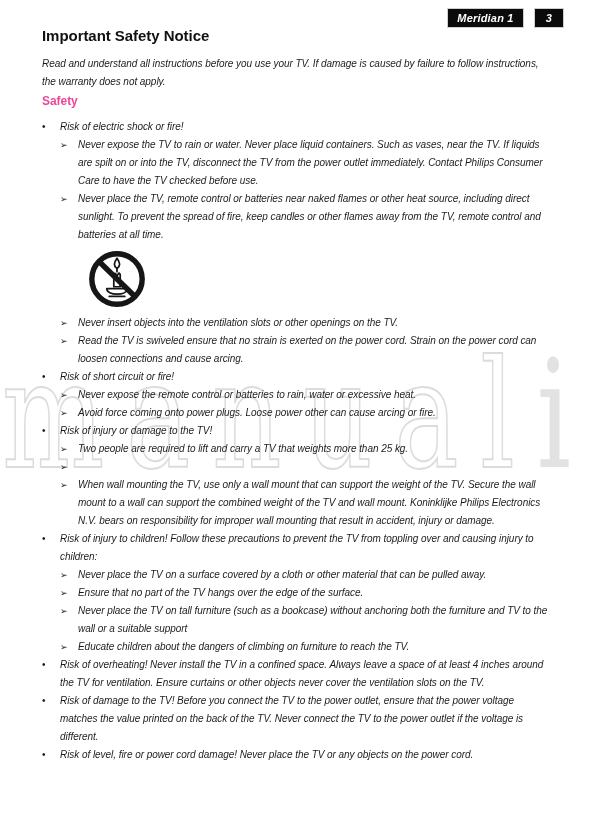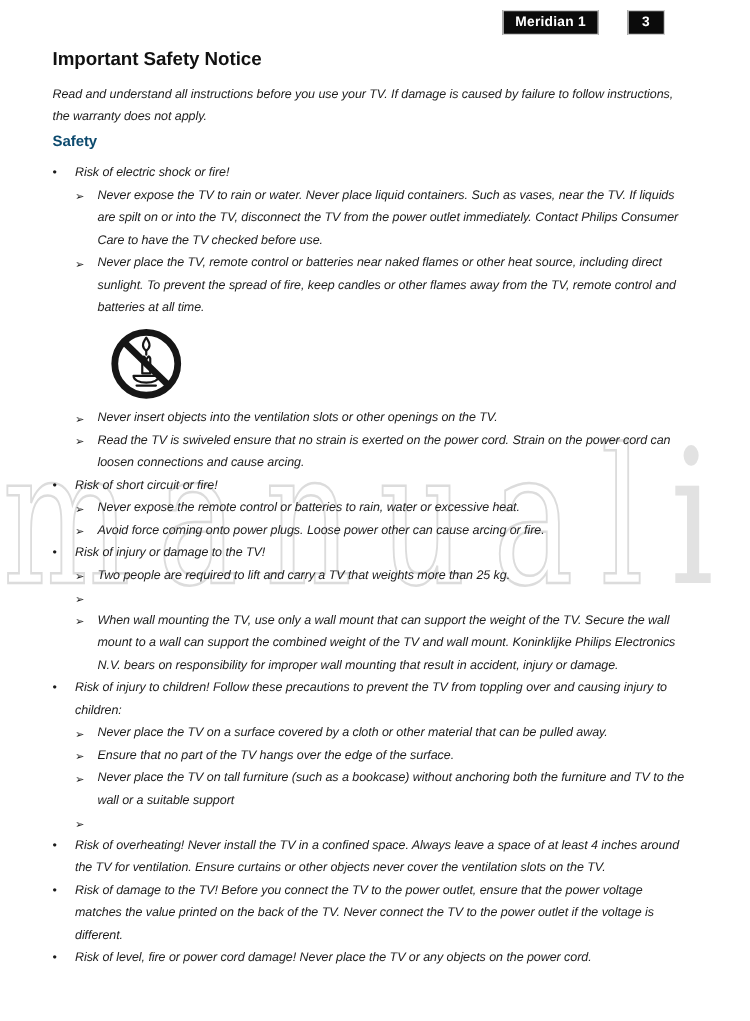--- a/index.html
+++ b/index.html
@@ -6,22 +6,22 @@
   .page{
     position:relative;
     width:600px;height:817px;
     background:#ffffff;
     font-family:"Liberation Sans", sans-serif;
     color:#1c1c1c;
     overflow:hidden;
   }
   
   .badges{
-    position:absolute;top:8px;right:68px;
-    display:flex;gap:23px;z-index:2;
+    position:absolute;top:8px;right:36px;
+    display:flex;gap:10px;z-index:2;font-style:italic;
   }
   .badge{
     background:#0b0b0b;color:#ffffff;
     font-size:11px;font-weight:bold;
     line-height:18px;height:18px;
     padding:0 9px;
     border:1px solid #cfcfcf;
     letter-spacing:0.2px;
   }
   .badge-page{padding:0 11px;}
@@ -32,31 +32,31 @@
     font-size:150px;line-height:1;
     letter-spacing:30px;white-space:nowrap;
     transform:scaleX(0.72);transform-origin:0 0;
     user-select:none;pointer-events:none;
   }
   .wm-outline{color:transparent;-webkit-text-stroke:2px #dcdcdc;}
   .wm-solid{color:#e2e2e2;-webkit-text-stroke:0;letter-spacing:0;}
   
   .content{
     position:relative;z-index:1;
-    padding:40px 40px 0 42px;
+    padding:28px 40px 0 42px;
     font-size:10px;line-height:18px;letter-spacing:-0.05px;
   }
   h1.title{
     font-size:15px;line-height:16px;
     margin:0 0 11px 0;color:#111;
   }
   p.intro{margin:0;white-space:pre;font-style:italic;}
   h2.section{
     font-size:12px;line-height:16px;
-    margin:2px 0 9px 0;color:#0c4a6e;
+    margin:2px 0 9px 0;color:#ec4899;
   }
   .li{display:flex;align-items:flex-start;}
   .li .mark{flex:none;width:18px;}
   .li.sub{padding-left:18px;}
   .li.sub .mark{font-size:9px;}
   .li .txt{white-space:pre;font-style:italic;}
   .icon-row{
     padding-left:44px;
     height:70px;
     display:flex;align-items:center;
@@ -160,20 +160,21 @@
           <span class="mark">➢</span>
           <span class="txt">Ensure that no part of the TV hangs over the edge of the surface.</span>
         </div>
         <div class="li sub">
           <span class="mark">➢</span>
           <span class="txt">Never place the TV on tall furniture (such as a bookcase) without anchoring both the furniture and TV to the
 wall or a suitable support</span>
         </div>
         <div class="li sub">
           <span class="mark">➢</span>
+          <span class="txt">Educate children about the dangers of climbing on furniture to reach the TV.</span>
         </div>
         <div class="li bullet">
           <span class="mark">•</span>
           <span class="txt">Risk of overheating! Never install the TV in a confined space. Always leave a space of at least 4 inches around
 the TV for ventilation. Ensure curtains or other objects never cover the ventilation slots on the TV.</span>
         </div>
         <div class="li bullet">
           <span class="mark">•</span>
           <span class="txt">Risk of damage to the TV! Before you connect the TV to the power outlet, ensure that the power voltage
 matches the value printed on the back of the TV. Never connect the TV to the power outlet if the voltage is

